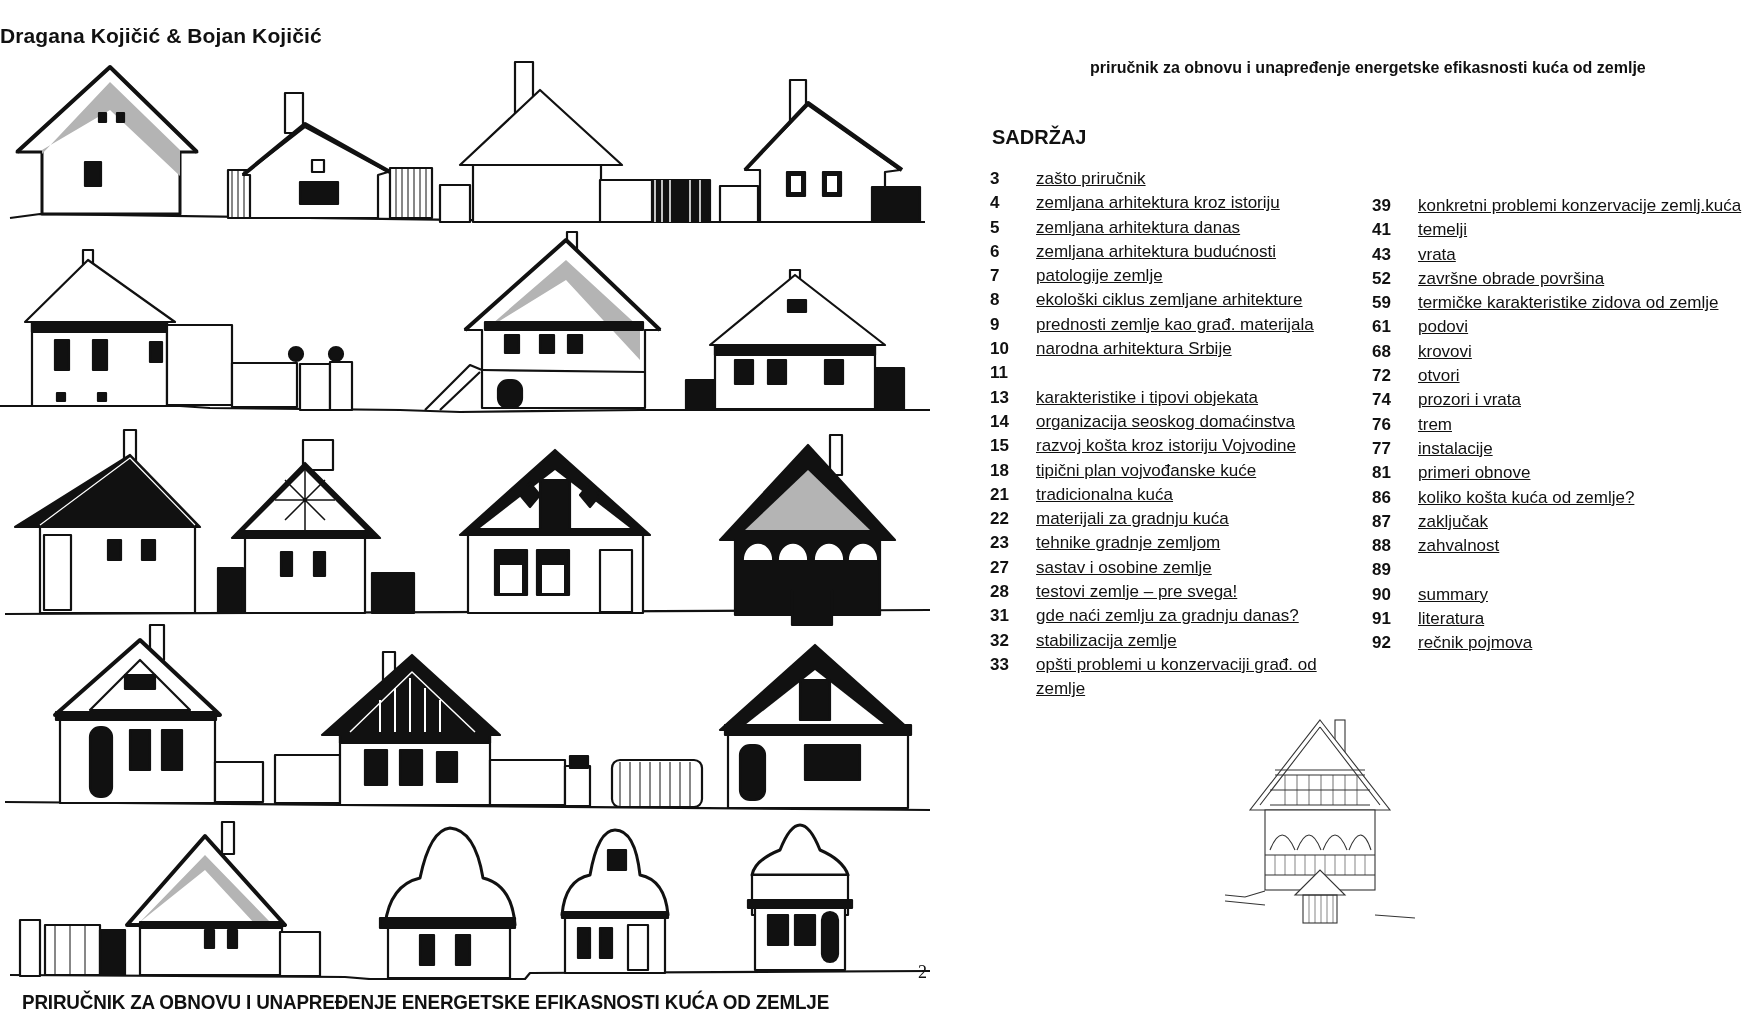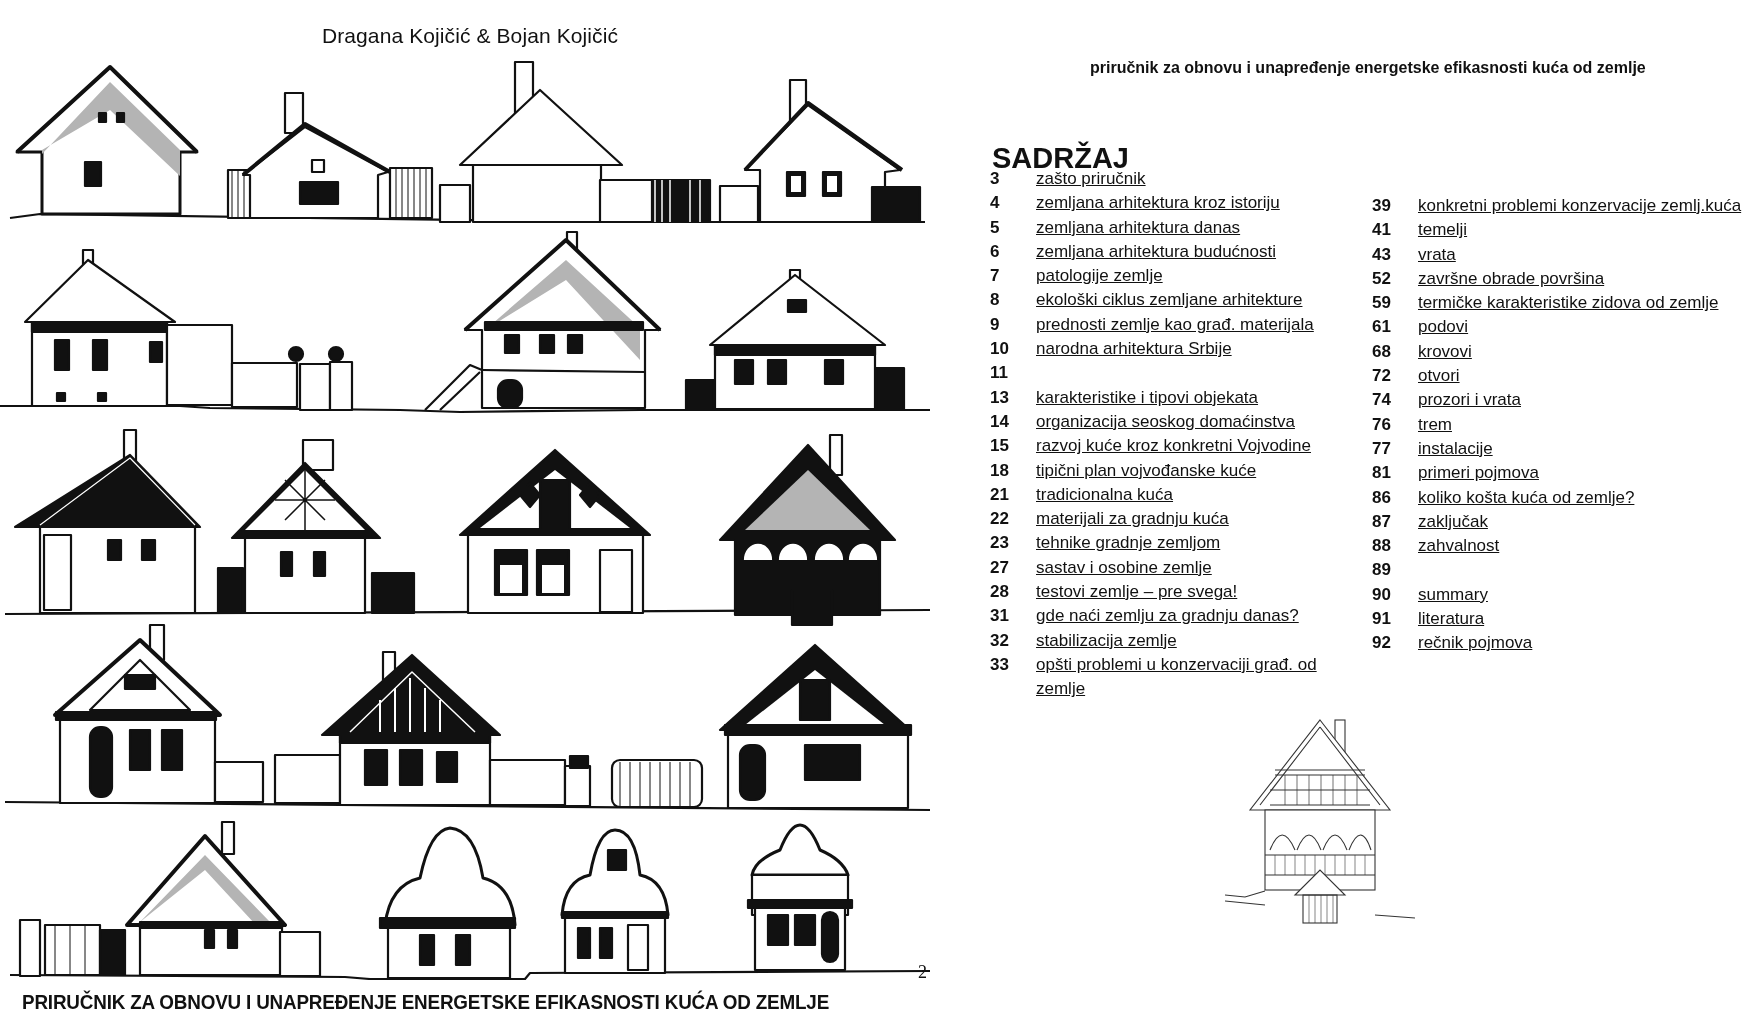--- a/index.html
+++ b/index.html
@@ -1,27 +1,27 @@
 <!DOCTYPE html>
 <html><head>
 <meta charset="utf-8">
 <style>
   html, body { margin: 0; padding: 0; background: #ffffff; }
   body { width: 1754px; height: 1035px; position: relative; overflow: hidden;
          font-family: "Liberation Sans", "DejaVu Sans", sans-serif; color: #111; }
   .left-page { position: absolute; left: 0; top: 0; width: 940px; height: 1035px; }
   .right-page { position: absolute; left: 940px; top: 0; width: 814px; height: 1035px; }
-  .authors { position: absolute; left: 0; width: 940px; top: 24px; text-align: center;
-             font-weight: normal; font-size: 21px; letter-spacing: 0.1px; }
+  .authors { position: absolute; left: 0; width: 940px; top: 24px; text-align: left;
+             font-weight: bold; font-size: 21px; letter-spacing: 0.1px; }
   .illus { position: absolute; left: 0; top: 55px; width: 940px; height: 925px; }
   .page-num { position: absolute; left: 918px; top: 962px; font-family: "Liberation Serif", serif; font-size: 18px; }
   .footer-title { position: absolute; left: 22px; top: 990px; font-weight: bold; font-size: 20.5px;
                   letter-spacing: -0.2px; transform: scaleX(0.92); transform-origin: left; white-space: nowrap; }
   .running-head { position: absolute; left: 150px; top: 59px; font-weight: bold; font-size: 16px; white-space: nowrap; }
-  .toc-title { position: absolute; left: 52px; top: 126px; font-weight: bold; font-size: 29px; margin-top: 16px; }
+  .toc-title { position: absolute; left: 52px; top: 126px; font-weight: bold; font-size: 20px; }
   .toc-col { position: absolute; top: 167px; }
   .toc-col.c1 { left: 50px; width: 360px; }
   .toc-col.c2 { left: 432px; width: 380px; margin-top: 27px; }
   .toc-row { display: flex; font-size: 17px; line-height: 24.3px; }
   .toc-num { width: 46px; flex: none; font-weight: bold; }
   .toc-label { flex: 1; white-space: normal; text-decoration: underline; }
   .vignette { position: absolute; left: 285px; top: 715px; width: 190px; height: 210px; }
 </style>
 </head>
 <body>
@@ -273,21 +273,21 @@
       <div class="toc-row">
         <span class="toc-num">13</span>
         <span class="toc-label">karakteristike i tipovi objekata</span>
       </div>
       <div class="toc-row">
         <span class="toc-num">14</span>
         <span class="toc-label">organizacija seoskog domaćinstva</span>
       </div>
       <div class="toc-row">
         <span class="toc-num">15</span>
-        <span class="toc-label">razvoj kuće kroz konkretni Vojvodine</span>
+        <span class="toc-label">razvoj košta kroz istoriju Vojvodine</span>
       </div>
       <div class="toc-row">
         <span class="toc-num">18</span>
         <span class="toc-label">tipični plan vojvođanske kuće</span>
       </div>
       <div class="toc-row">
         <span class="toc-num">21</span>
         <span class="toc-label">tradicionalna kuća</span>
       </div>
       <div class="toc-row">
@@ -359,21 +359,21 @@
       <div class="toc-row">
         <span class="toc-num">76</span>
         <span class="toc-label">trem</span>
       </div>
       <div class="toc-row">
         <span class="toc-num">77</span>
         <span class="toc-label">instalacije</span>
       </div>
       <div class="toc-row">
         <span class="toc-num">81</span>
-        <span class="toc-label">primeri pojmova</span>
+        <span class="toc-label">primeri obnove</span>
       </div>
       <div class="toc-row">
         <span class="toc-num">86</span>
         <span class="toc-label">koliko košta kuća od zemlje?</span>
       </div>
       <div class="toc-row">
         <span class="toc-num">87</span>
         <span class="toc-label">zaključak</span>
       </div>
       <div class="toc-row">

